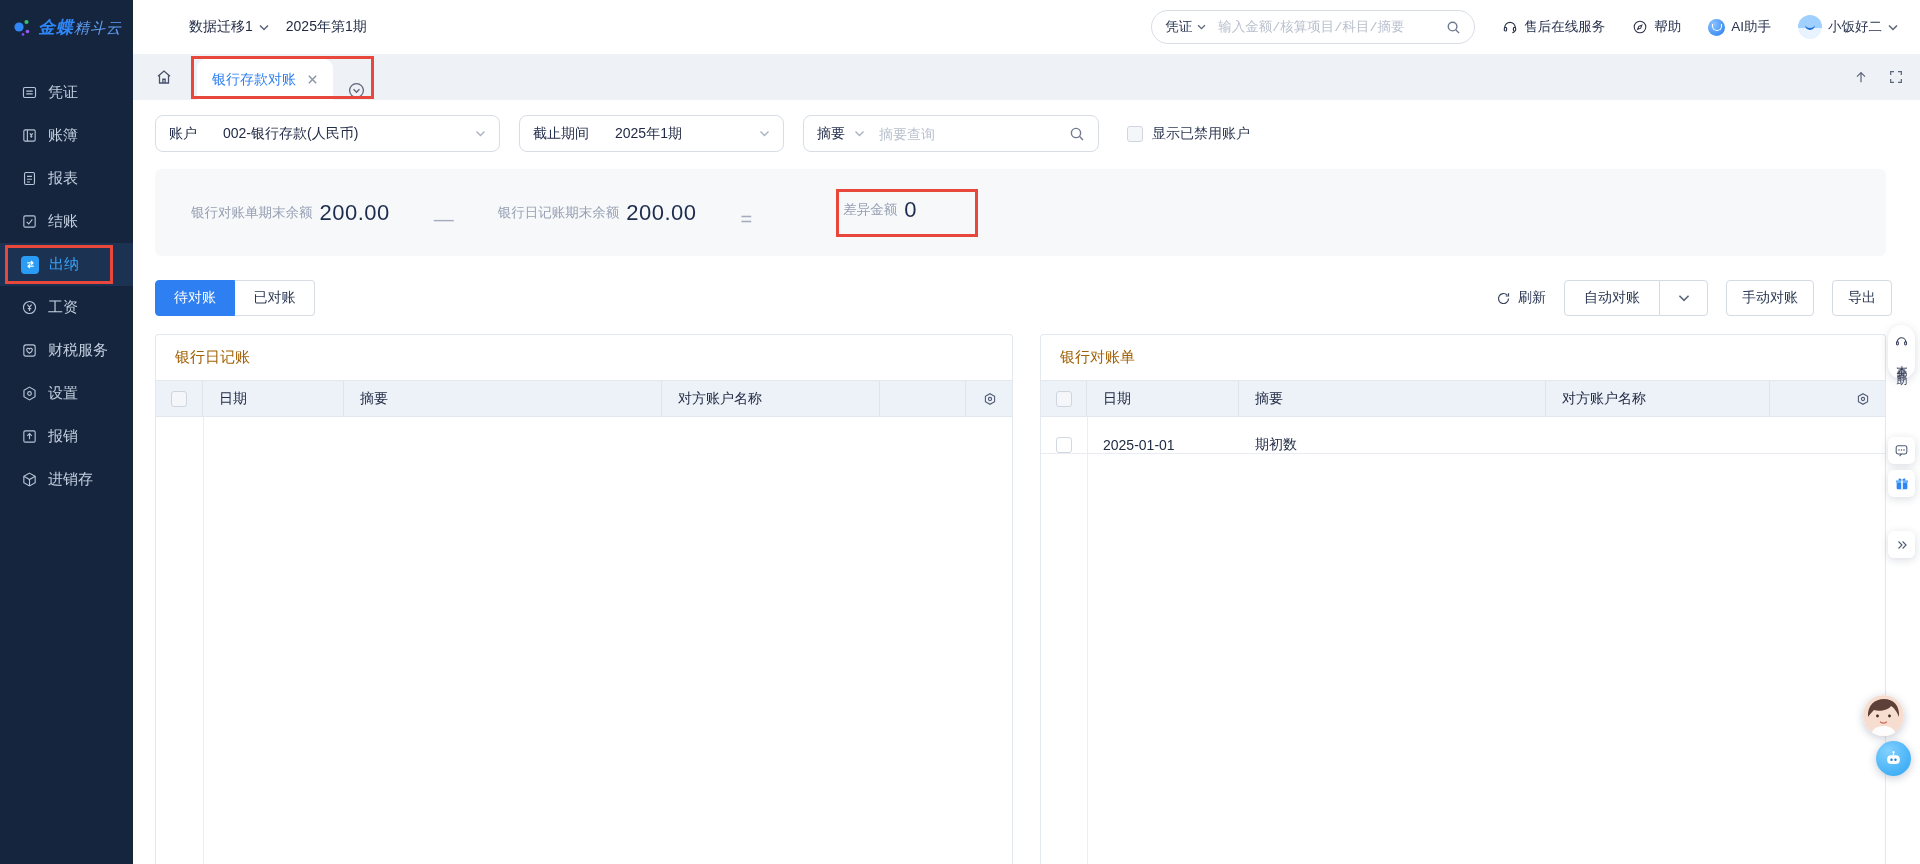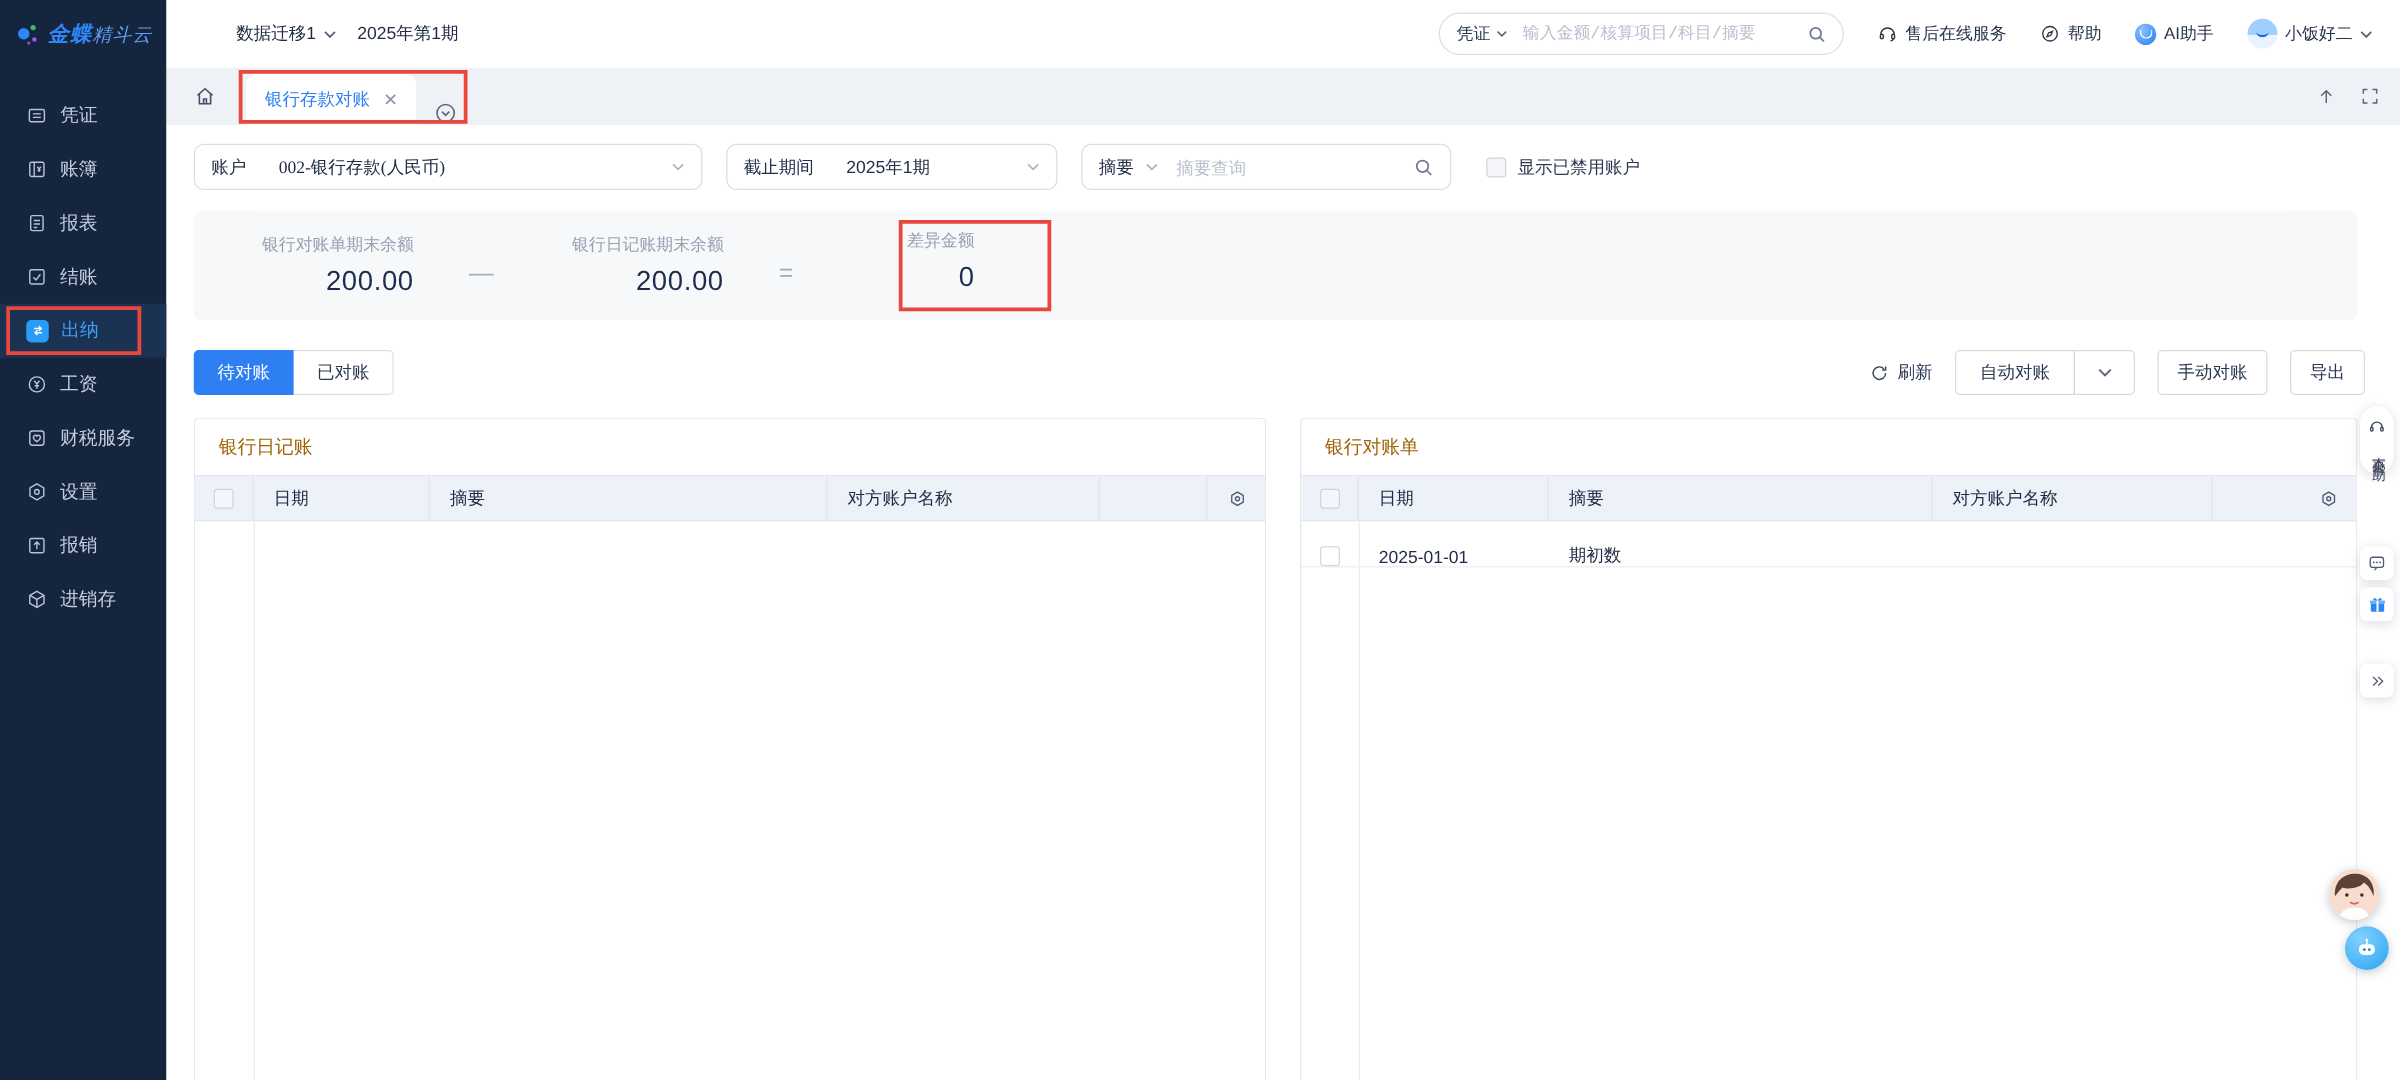--- a/index.html
+++ b/index.html
@@ -59,35 +59,35 @@
   .tab-list-btn { margin-left:14px; color:#5c6679; cursor:pointer; }
   .tabbar-right { margin-left:auto; display:flex; align-items:center; gap:19px; color:#5c6679; }
 
   
   .content { position:absolute; left:133px; top:100px; right:0; bottom:0; background:#fff; }
 
   .filters { display:flex; align-items:center; gap:19px; margin:15px 0 0 22px; }
   .fbox { height:37px; border:1px solid #d8dde5; border-radius:8px; display:flex; align-items:center;
           padding:0 13px; font-size:14px; color:#242f4c; background:#fff; }
   .fbox .flabel { color:#242f4c; flex:none; }
-  .fbox-account { width:407px;font-family:Liberation Serif, serif; }
+  .fbox-account { width:345px; }
   .fbox-period { width:265px; }
   .fbox-summary { width:296px; }
   .fvalue { margin-left:26px; color:#222c46; }
   .fspacer { flex:1; }
   .chev { color:#aab2c2; flex:none; }
   .fbox-summary input { flex:1; border:none; outline:none; font-size:14px; margin-left:14px;
                         color:#333; background:transparent; min-width:0; font-family:inherit; }
   .fbox-summary input::placeholder { color:#b9c1ce; }
   .filter-check { display:flex; align-items:center; gap:9px; font-size:14px; color:#2c3852; margin-left:9px; cursor:pointer; }
   .checkbox { width:16px; height:16px; border:1px solid #cfd5df; border-radius:3px; background:#f4f6f9; flex:none; }
 
   .summary { margin:17px 0 0 22px; width:1731px; height:87px; background:#f6f8fa; border-radius:6px;
              display:flex; align-items:center; padding-left:36px; }
-  .sgroup { display:flex; flex-direction:column; align-items:flex-end; gap:7px; min-width:140px; }
+  .sgroup { display:flex; flex-direction:row; align-items:center; gap:7px; min-width:140px; }
   .slabel { font-size:13.5px; color:#97a0b3; }
   .svalue { font-size:22px; color:#1d2c4e; font-weight:500; letter-spacing:.5px; }
   .sop { font-size:20px; color:#a3abbc; margin:14px 44px 0 44px; }
   .diff-annotation { border:3px solid #e8473c; padding:5px 58px 11px 4px; margin-left:40px; }
   .diff-annotation .sgroup { min-width:0; }
 
   .toolbar { margin:24px 28px 0 22px; display:flex; align-items:center; }
   .seg { display:flex; }
   .seg-btn { width:80px; height:36px; display:flex; align-items:center; justify-content:center;
              font-size:14px; cursor:pointer; }

